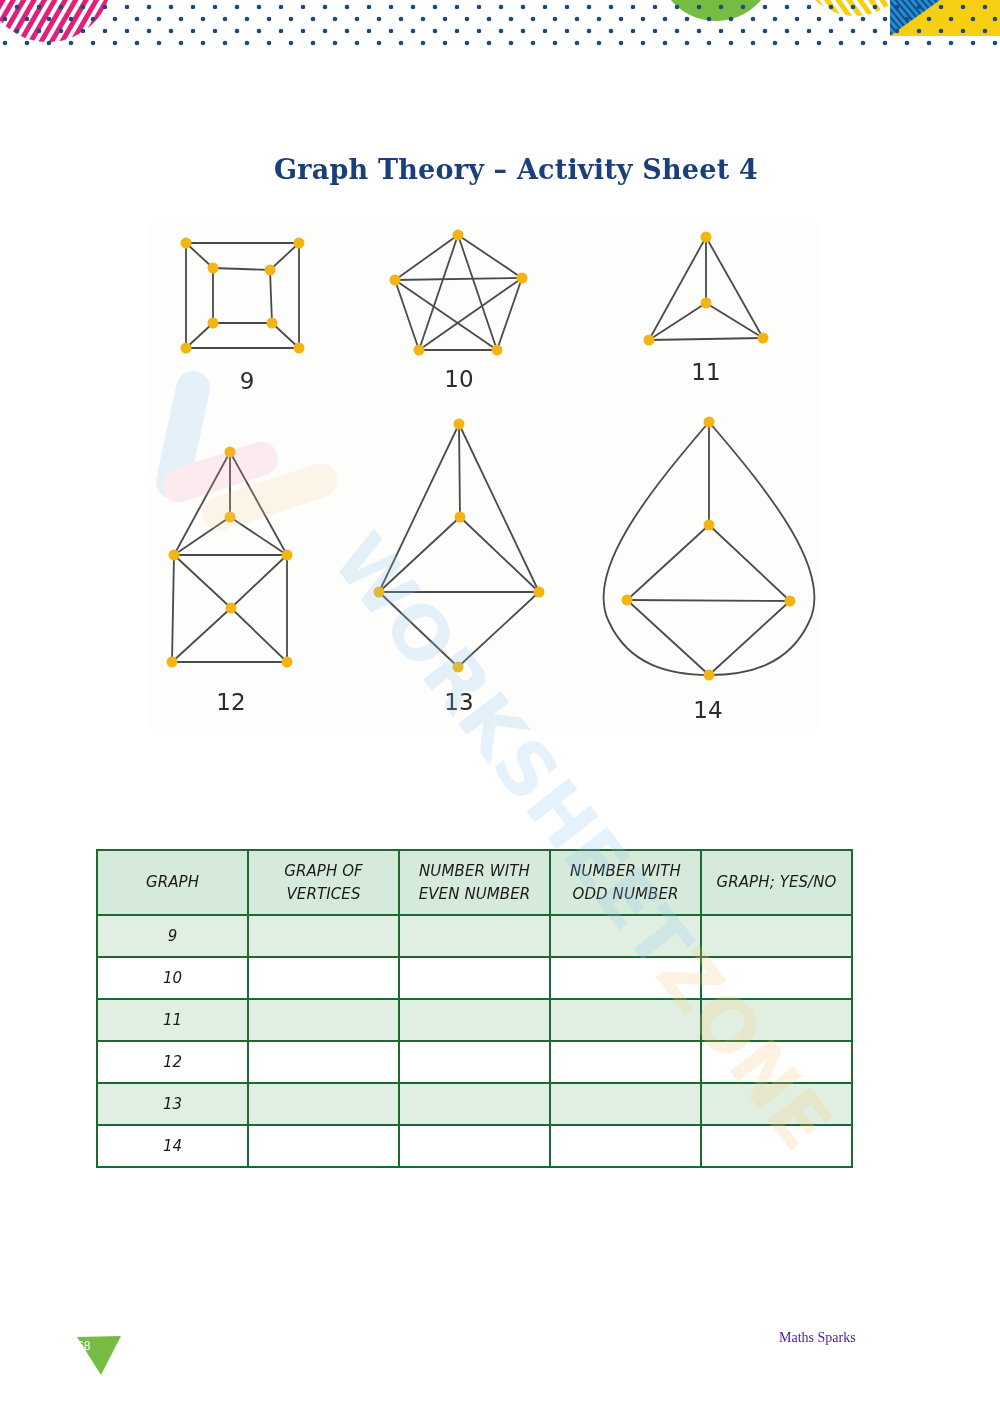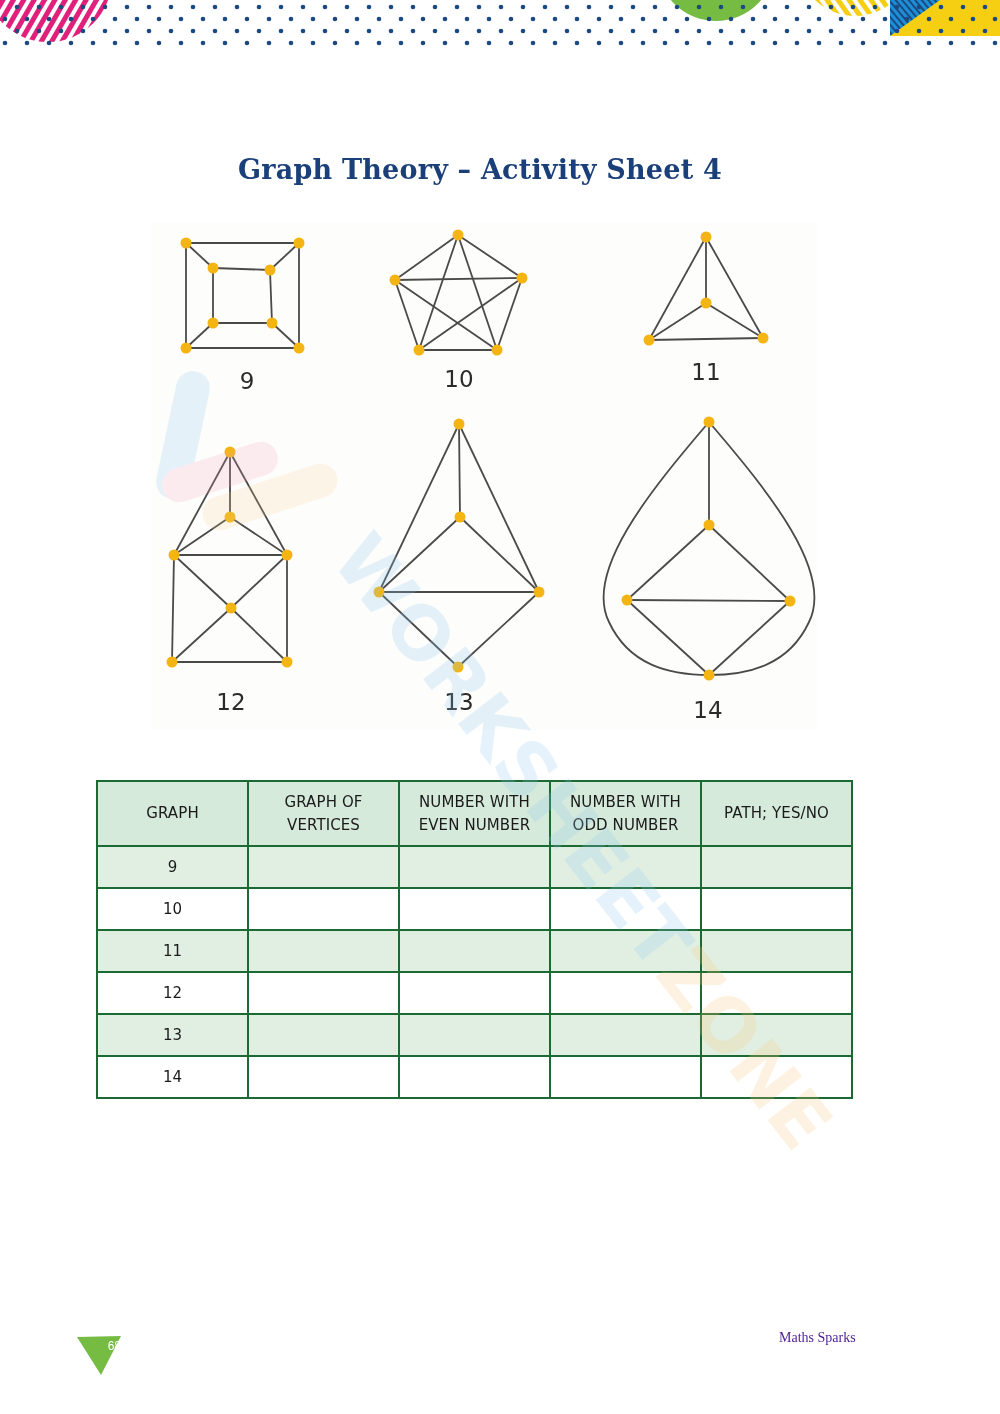--- a/index.html
+++ b/index.html
@@ -6,52 +6,52 @@
     body {
       width: 1000px; height: 1414px; position: relative; overflow: hidden;
       background: #ffffff;
       font-family: "DejaVu Sans", "Liberation Sans", sans-serif;
     }
     .top-band { position: absolute; left: 0; top: 0; width: 1000px; height: 52px; }
     .top-band svg { position: absolute; left: 0; top: 0; }
     .title {
       position: absolute; left: 0; top: 136px; width: 960px; text-align: center;
       font-family: "DejaVu Serif", "Liberation Serif", serif; font-weight: bold;
-      font-size: 27px; color: #1b4079; letter-spacing: 0.2px;
+      font-size: 27px; color: #1b4079; letter-spacing: 0.2px; padding-left: 36px;
     }
     .graph-panel {
       position: absolute; left: 150px; top: 222px; width: 668px; height: 508px;
       background: #fdfdfc;
     }
     .graph-label {
       position: absolute; font-family: "DejaVu Sans", sans-serif; font-size: 23px;
       color: #2b2b2b; transform: translateX(-50%);
     }
     .watermark { position: absolute; left: 0; top: 0; width: 1000px; height: 1414px; pointer-events: none; z-index: 5; }
     .data-table {
-      position: absolute; left: 96px; top: 780px; border-collapse: collapse;
-      font-family: "DejaVu Sans", "Liberation Sans", sans-serif; z-index: 2;
+      position: absolute; left: 96px; top: 849px; border-collapse: collapse;
+      font-family: "DejaVu Sans", "Liberation Sans", sans-serif; z-index: 2; font-style: italic;
     }
     .data-table th, .data-table td {
       border: 2px solid #1c6a33; width: 149px; text-align: center; vertical-align: middle;
       color: #1a1a1a; padding: 0;
     }
     .data-table th {
       height: 63px; background: #d6eadb; font-size: 15px; font-weight: normal;
       line-height: 23px; letter-spacing: 0.1px;
     }
     .data-table td { height: 40px; font-size: 15px; }
     .data-table tr.shade td { background: #e1efe3; }
     .data-table tr.plain td { background: #ffffff; }
     .footer-page {
       position: absolute; left: 77px; top: 1336px; width: 44px; height: 40px;
     }
     .footer-page svg { position: absolute; left: 0; top: 0; }
     .footer-page span {
-      position: absolute; left: 0; top: 3px; width: 44px; text-align: right;
+      position: absolute; left: 0; top: 3px; width: 44px; text-align: left;
       color: #ffffff; font-size: 12px; font-family: "Liberation Sans", sans-serif;
     }
     .footer-brand {
       position: absolute; left: 779px; top: 1330px; font-size: 14px;
       font-family: Liberation Serif, serif; color: #4c1d95; text-align: center;
     }
   </style>
 </head>
 <body>
 
@@ -395,21 +395,21 @@
   <text x="0" y="0" font-family="DejaVu Sans, sans-serif" font-weight="bold" font-size="74" fill="#8cc7ee" opacity="0.22" transform="translate(330 560) rotate(52)">WORKSHEET<tspan fill="#f9c77a">ZONE</tspan></text>
 </svg>
 
 <table class="data-table">
   <thead>
     <tr>
       <th><span>GRAPH</span></th>
       <th><span>GRAPH OF</span><br><span>VERTICES</span></th>
       <th><span>NUMBER WITH</span><br><span>EVEN NUMBER</span></th>
       <th><span>NUMBER WITH</span><br><span>ODD NUMBER</span></th>
-      <th><span>PATH; YES/NO</span></th>
+      <th><span>GRAPH; YES/NO</span></th>
     </tr>
   </thead>
   <tbody>
     <tr class="shade">
       <td>9</td>
       <td></td>
       <td></td>
       <td></td>
       <td></td>
     </tr>

